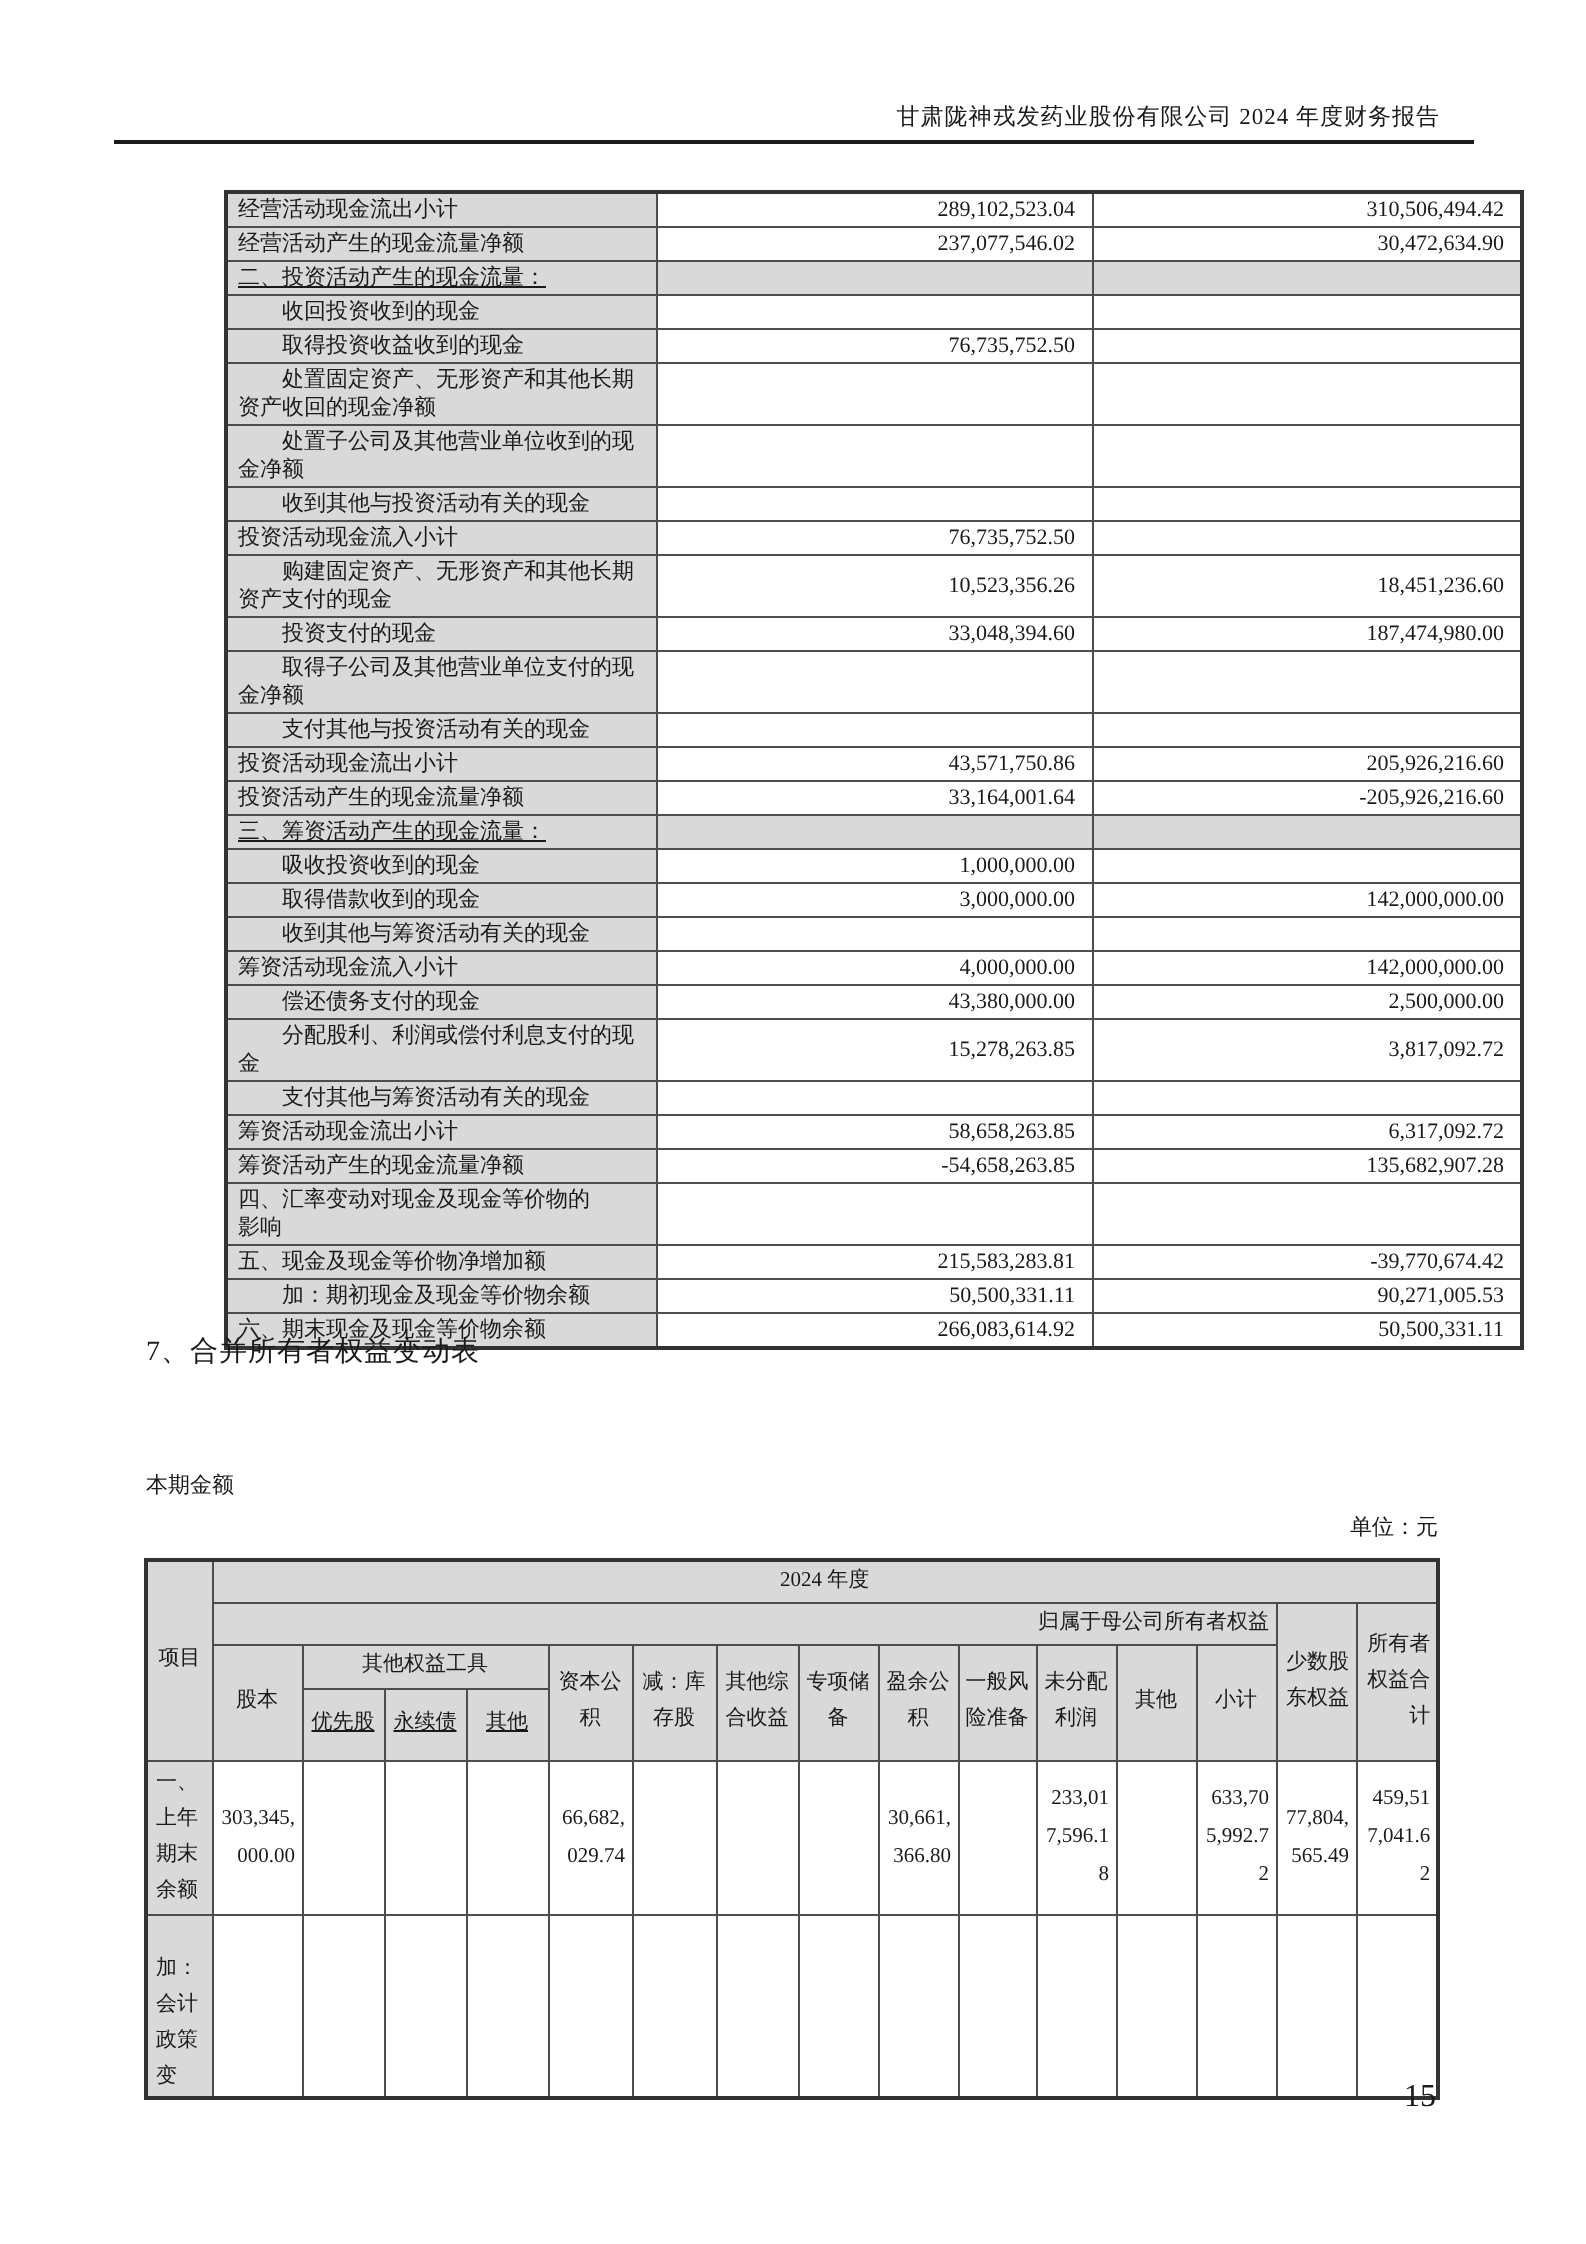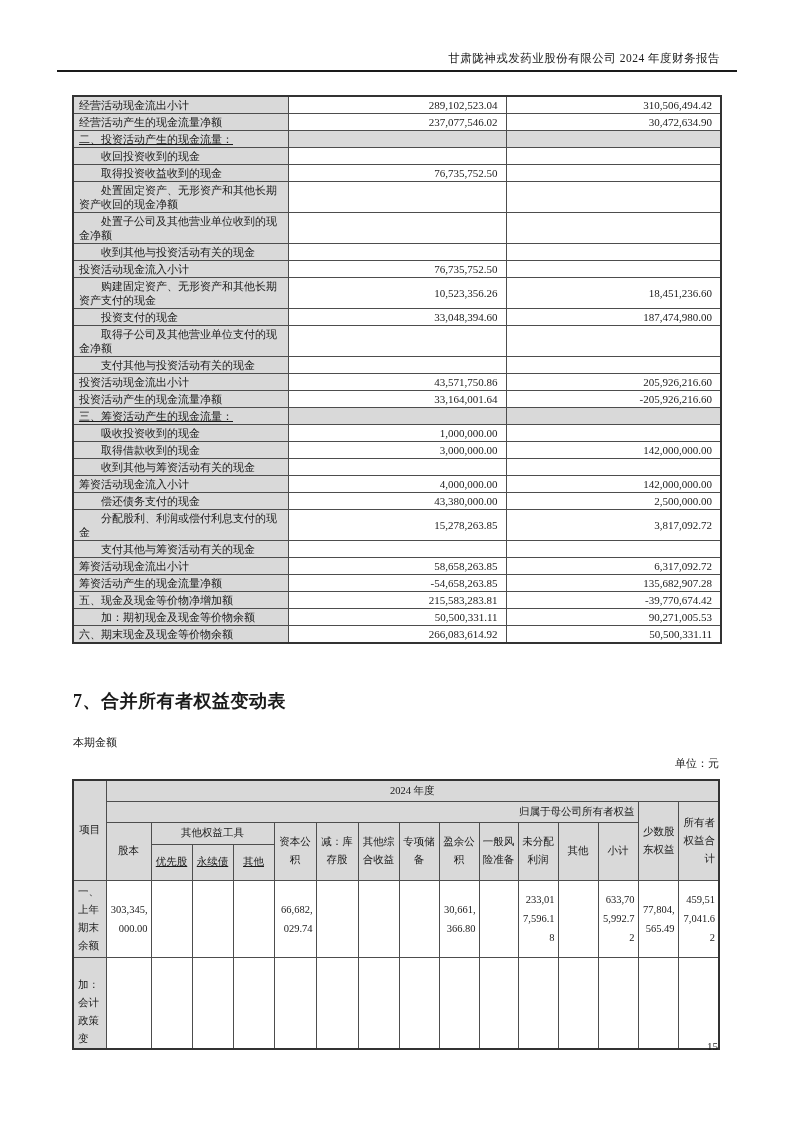--- a/index.html
+++ b/index.html
@@ -15,41 +15,41 @@
 
   
   table { border-collapse:collapse; table-layout:fixed; }
   .cft { position:absolute; top:95px; left:72px; width:648px; font-size:11px; }
   .cft td { border:1px solid #4d4d4d; line-height:14px; padding:1px 5px; vertical-align:middle; }
   .cft td.lbl { background:#d9d9d9; text-align:left; }
   .cft td.val { background:#ffffff; text-align:right; padding-right:8px; }
   .cft tr.sec td { background:#d9d9d9;text-decoration:underline; }
   .cft .ind { text-indent:22px; }
   .cft td.nar { padding-right:26px; }
-  .cft { border:2px solid #333; }
+  .cft { border:2px solid #333;margin-left:40px; }
 
   
-  .sec7-heading { position:absolute; top:689px; left:73px; font-size:18px; font-weight:bold; letter-spacing:0.5px; }
+  .sec7-heading { position:absolute; top:667px; left:73px; font-size:14px; font-weight:normal; letter-spacing:0.5px; }
   .sec7-sub { position:absolute; top:735px; left:73px; font-size:11px; }
   .unit-label { position:absolute; top:756px; right:74px; font-size:11px; }
 
   
   .eqt { position:absolute; top:779px; left:72px; width:648px; font-size:10.5px; border:2px solid #333; }
   .eqt td { border:1px solid #4d4d4d; line-height:18px; padding:0 3px; vertical-align:middle; word-break:break-all; }
   .eqt td.h { background:#d9d9d9; text-align:center; }
   .eqt td.rl { background:#d9d9d9; text-align:left; padding:0 4px; }
   .eqt td.n { background:#ffffff; text-align:right; line-height:19px; }
   .eqt tr.hr1 td { height:21px; }
   .eqt tr.hr2 td { height:21px;text-align:right; }
   .eqt tr.hr3 td { height:22px; }
   .eqt tr.hr4 td { height:36px;text-decoration:underline; }
   .eqt tr.dr1 td { height:77px; }
   .eqt tr.dr2 td { height:79px; vertical-align:middle; }
 
-  .page-number { position:absolute; top:1040px; right:75px; font-size:11px;margin-left:24px; }
+  .page-number { position:absolute; top:1040px; right:75px; font-size:16px;margin-left:24px; }
 </style>
 </head>
 <body>
 
 <div class="page">
 
   <div class="doc-header">甘肃陇神戎发药业股份有限公司 2024 年度财务报告</div>
   <div class="doc-rule"></div>
 
   <table class="cft">
@@ -176,20 +176,25 @@
         </tr>
       <tr>
           <td class="lbl">筹资活动现金流出小计</td>
           <td class="val">58,658,263.85</td>
           <td class="val">6,317,092.72</td>
         </tr>
       <tr>
           <td class="lbl">筹资活动产生的现金流量净额</td>
           <td class="val">-54,658,263.85</td>
           <td class="val">135,682,907.28</td>
+        </tr>
+      <tr>
+          <td class="lbl nar">四、汇率变动对现金及现金等价物的影响</td>
+          <td class="val"></td>
+          <td class="val"></td>
         </tr>
       <tr>
           <td class="lbl">五、现金及现金等价物净增加额</td>
           <td class="val">215,583,283.81</td>
           <td class="val">-39,770,674.42</td>
         </tr>
       <tr>
           <td class="lbl ind">加：期初现金及现金等价物余额</td>
           <td class="val">50,500,331.11</td>
           <td class="val">90,271,005.53</td>

